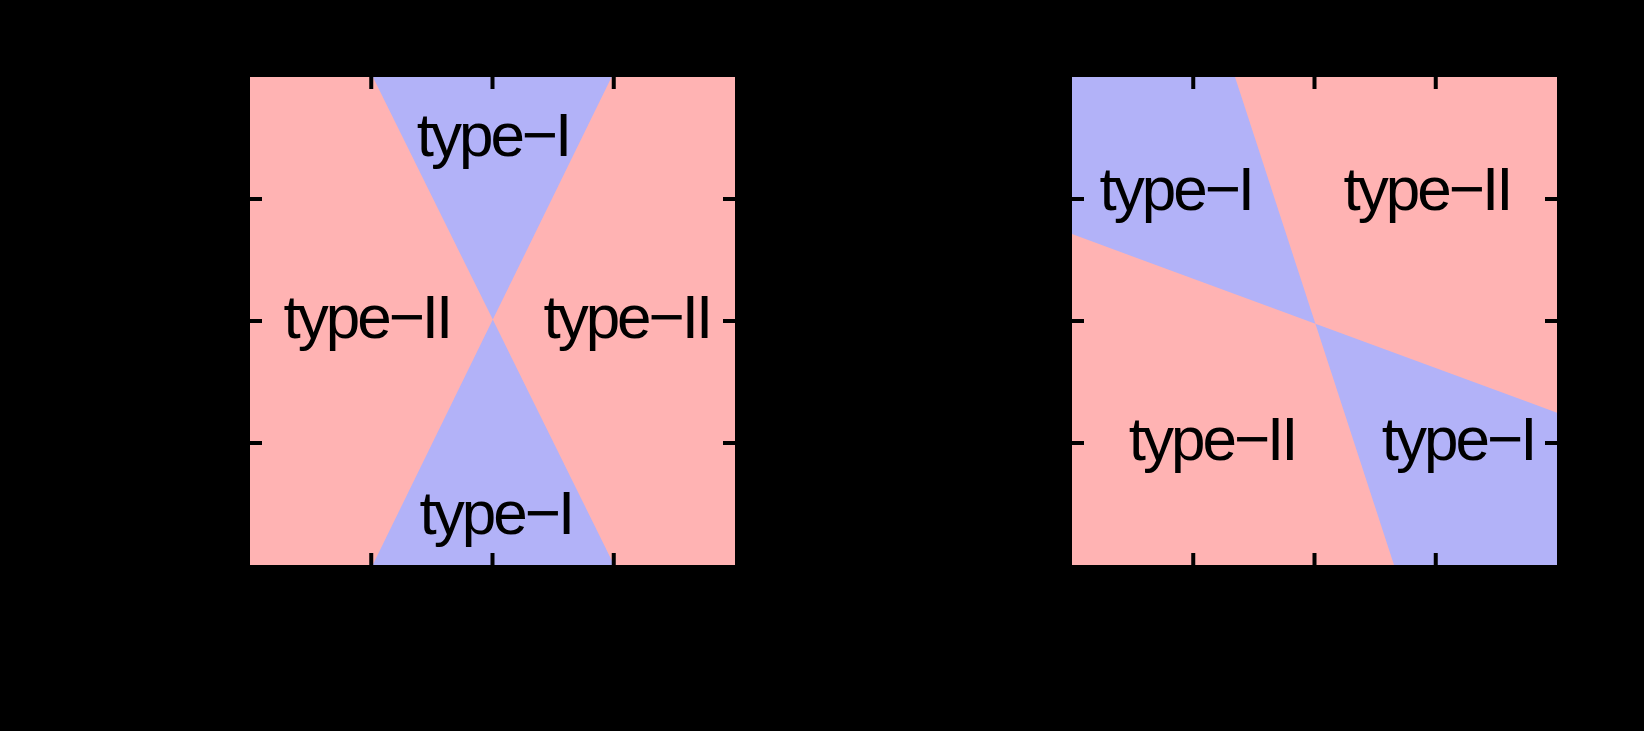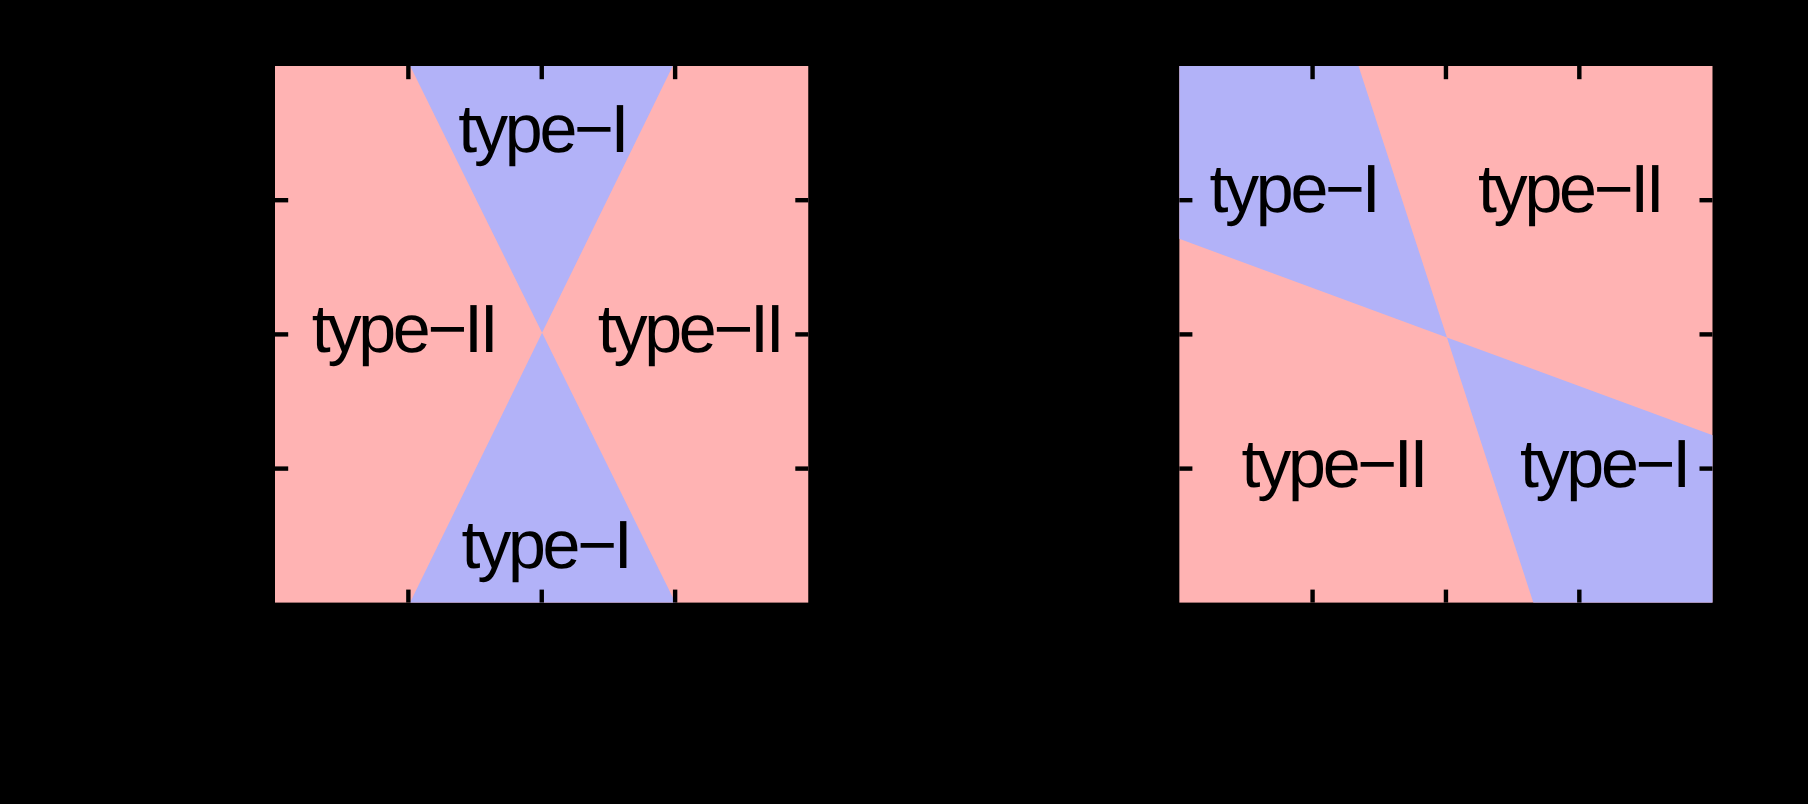--- a/index.html
+++ b/index.html
@@ -8,20 +8,21 @@
     width: 1644px;
     height: 731px;
     background: #000000;
     overflow: hidden;
     font-family: "Liberation Sans", sans-serif;
   }
   .figure {
     position: relative;
     width: 1644px;
     height: 536px;
+    margin-top: 17px;
   }
   .panel {
     position: absolute;
     top: 60px;
     width: 485px;
     height: 488px;
   }
   #panel-left  { left: 250px; }
   #panel-right { left: 1072px; }
   .panel svg {

